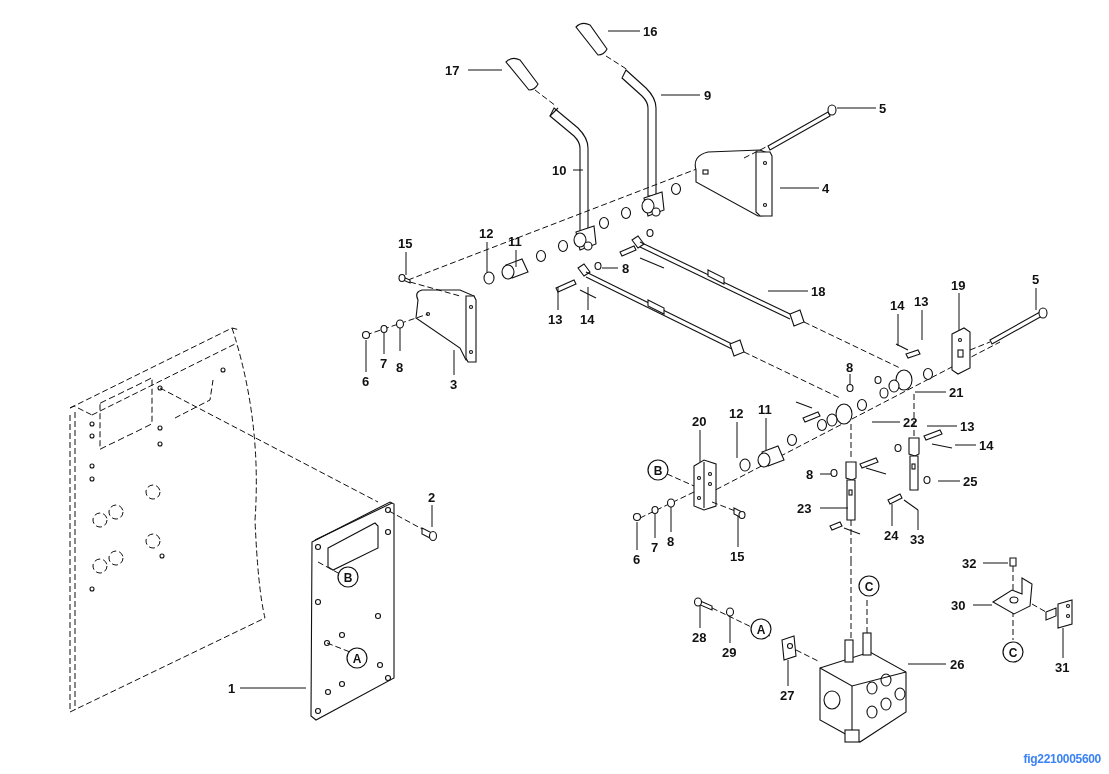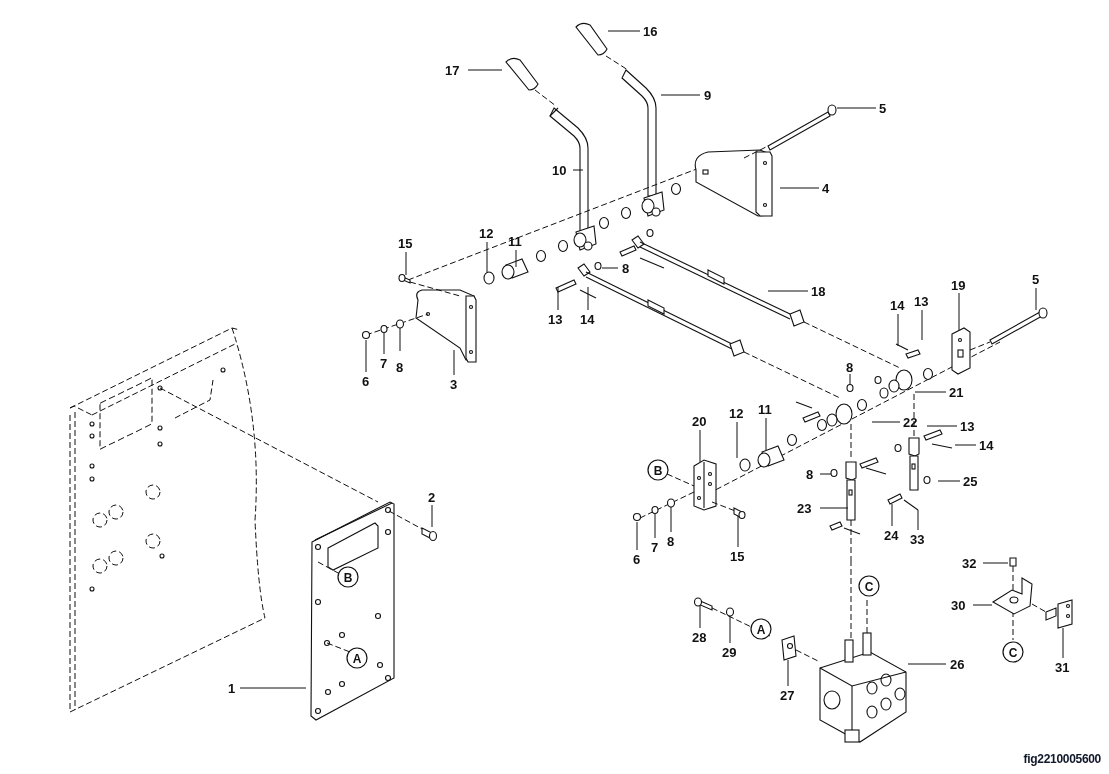--- a/index.html
+++ b/index.html
@@ -5,21 +5,21 @@
   html, body { margin:0; padding:0; background:#ffffff; }
   body { width:1109px; height:774px; position:relative; overflow:hidden; font-family:"Liberation Sans", sans-serif; }
   svg { position:absolute; left:0; top:0; }
   .ln { stroke:#111; stroke-width:1.1; fill:none; }
   .lf { stroke:#111; stroke-width:1.1; fill:#fff; }
   .ld { stroke:#111; stroke-width:1; fill:none; stroke-dasharray:6 3; }
   .lead { stroke:#111; stroke-width:1; }
   .lbl { font-family:"Liberation Sans", sans-serif; font-weight:bold; font-size:13px; fill:#111; }
   .circ { stroke:#111; stroke-width:1.2; fill:#fff; }
   .ctext { font-family:"Liberation Sans", sans-serif; font-weight:bold; font-size:12px; fill:#111; text-anchor:middle; }
-  .fig { position:absolute; right:8px; bottom:8px; font-family:"Liberation Sans", sans-serif; font-weight:bold; font-size:12px; color:#0f172a; letter-spacing:-0.3px; }
+  .fig { position:absolute; right:8px; bottom:8px; font-family:"Liberation Sans", sans-serif; font-weight:bold; font-size:12px; color:#3b82f6; letter-spacing:-0.3px; }
 </style>
 </head>
 <body>
 
 <svg width="1109" height="774" viewBox="0 0 1109 774">
 
   <g>
     <path class="ld" d="M70 415 L70 712 L265 618"></path>
     <path class="ld" d="M75 412 L75 710"></path>
     <path class="ld" d="M70 408 L232 328 L240 330"></path>

